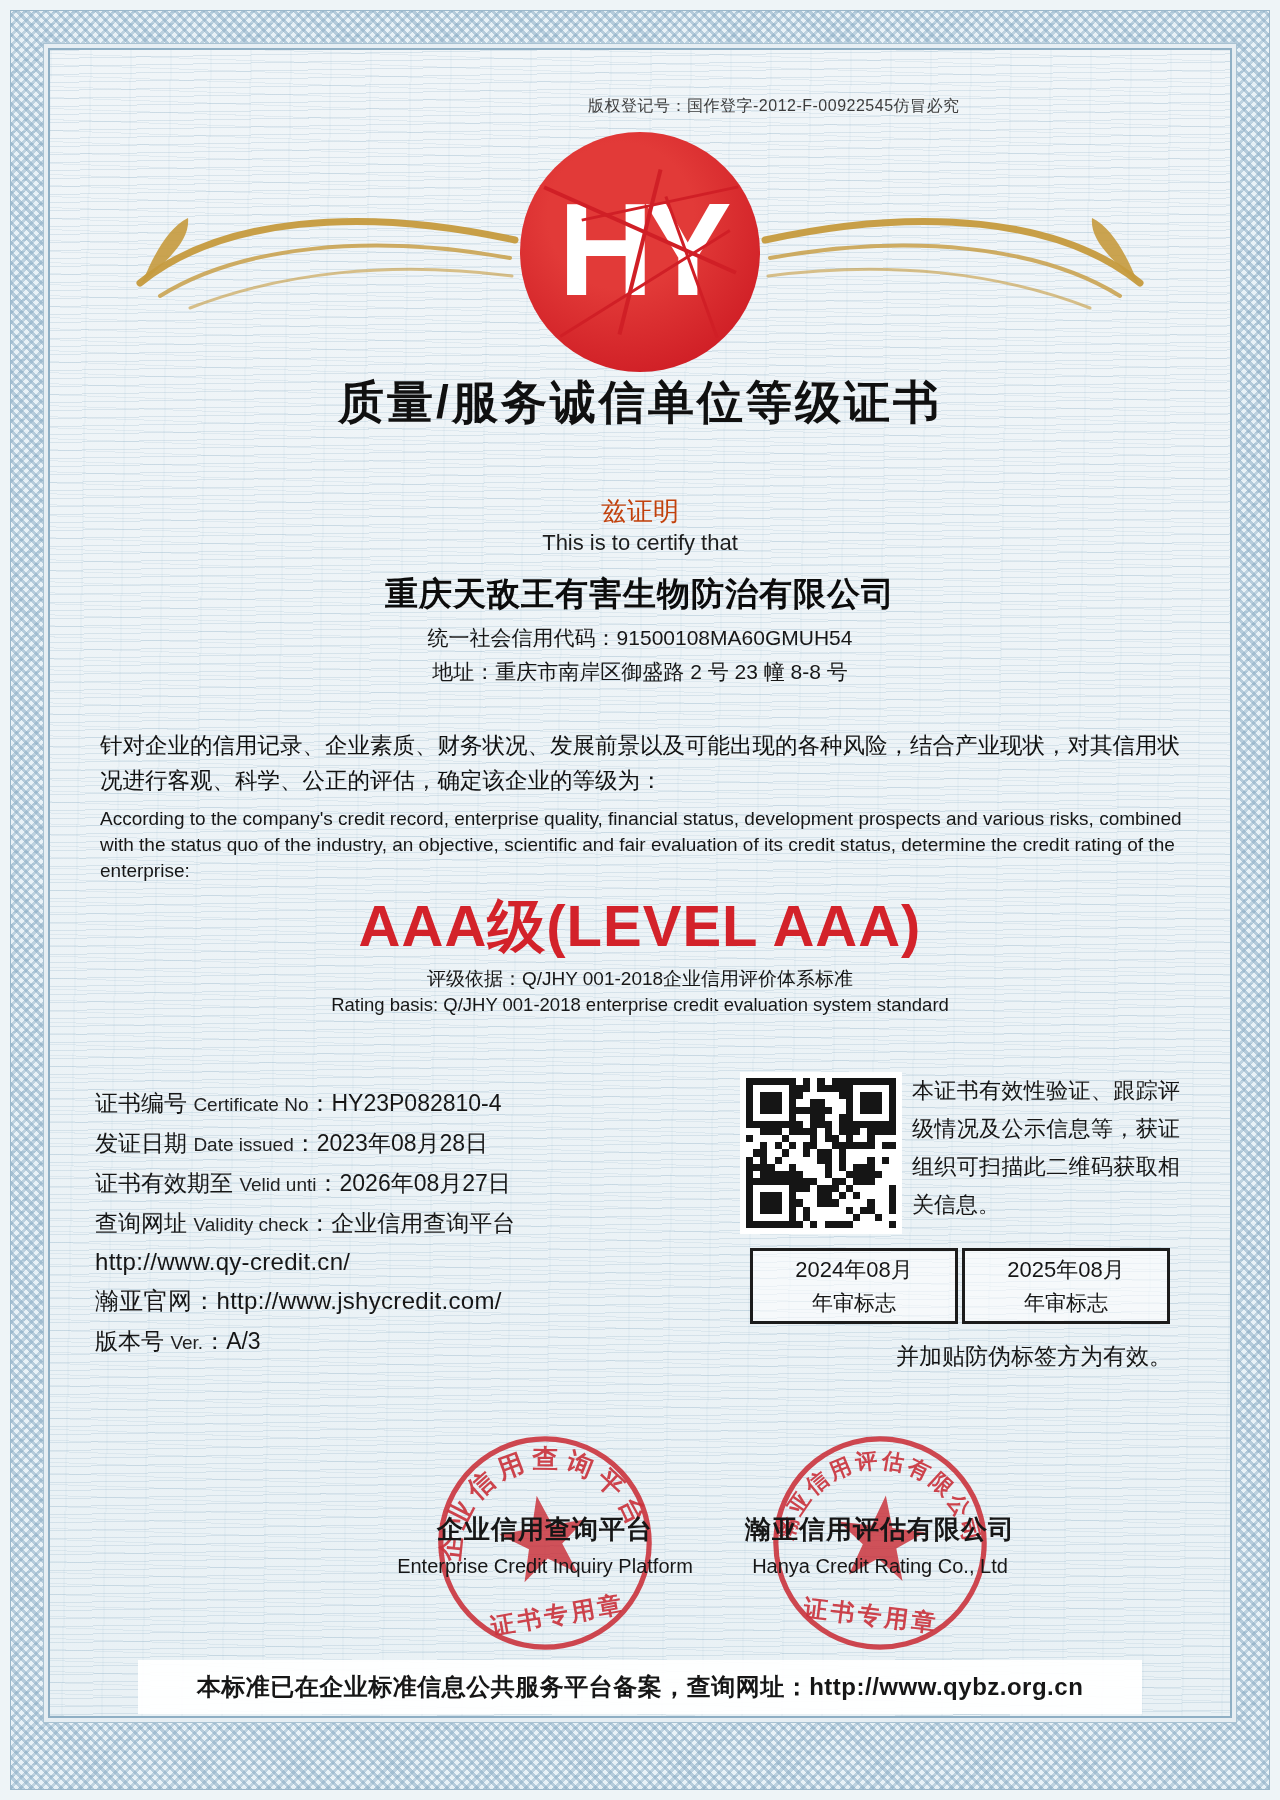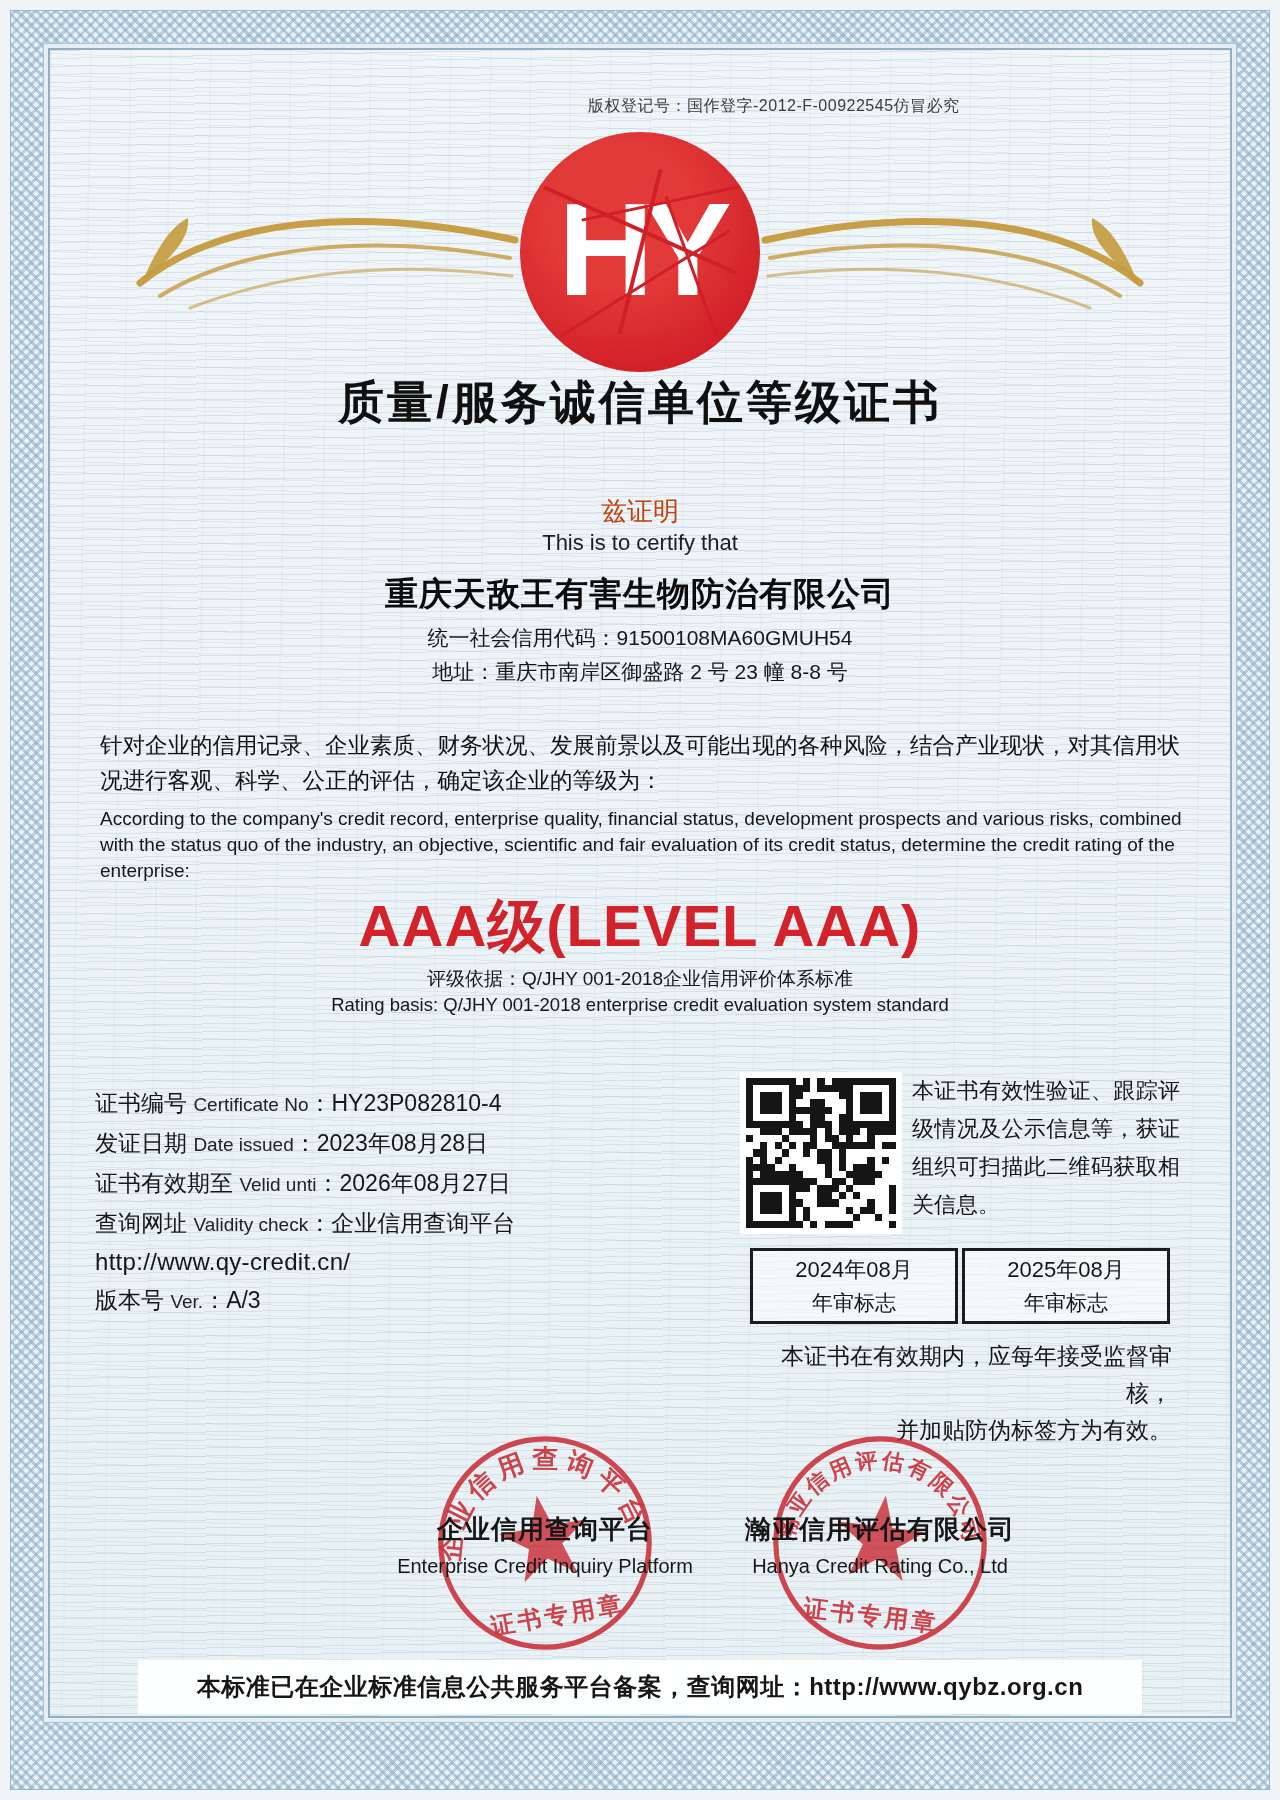--- a/index.html
+++ b/index.html
@@ -153,20 +153,21 @@
     </div>
     <div class="drow">
       <span class="lz">证书有效期至</span>
       <span class="le">Velid unti</span><span>：2026年08月27日</span>
     </div>
     <div class="drow">
       <span class="lz">查询网址</span>
       <span class="le">Validity check</span><span>：企业信用查询平台</span>
     </div>
     <div class="durl">http://www.qy-credit.cn/</div>
+    <div class="durl">瀚亚官网：http://www.jshycredit.com/</div>
     <div class="drow">
       <span class="lz">版本号</span>
       <span class="le">Ver.</span><span>：A/3</span>
     </div>
   </div>
 
   <div class="abs qr-box">
     <div class="qr">
         <div style="grid-area: 1 / 1;"></div>
         <div style="grid-area: 1 / 2;"></div>
@@ -414,21 +415,20 @@
 
   <div class="abs ybox yb1">
     <div class="y1">2024年08月</div>
     <div class="y2">年审标志</div>
   </div>
   <div class="abs ybox yb2">
     <div class="y1">2025年08月</div>
     <div class="y2">年审标志</div>
   </div>
   <div class="abs annual-note">
-    <div>本证书在有效期内，应每年接受监督审核，</div>
     <div>并加贴防伪标签方为有效。</div>
   </div>
 
   <svg class="abs stamp stamp1" viewBox="0 0 240 240">
     <defs>
         <path id="arcL" d="M 36,132 A 84,84 0 0 1 204,132"></path>
       </defs>
     <circle cx="120" cy="120" r="100" fill="none" stroke="#c8242e" stroke-width="5" opacity=".9"></circle>
     <polygon points="120,74 130,104.2 161.8,104.4 136.2,123.3 145.9,153.6 120,135 94.1,153.6 103.8,123.3 78.2,104.4 110,104.2" fill="#c8242e" opacity=".85"></polygon>
     <text font-size="25" fill="#c8242e" letter-spacing="6" font-weight="bold" opacity=".92">

